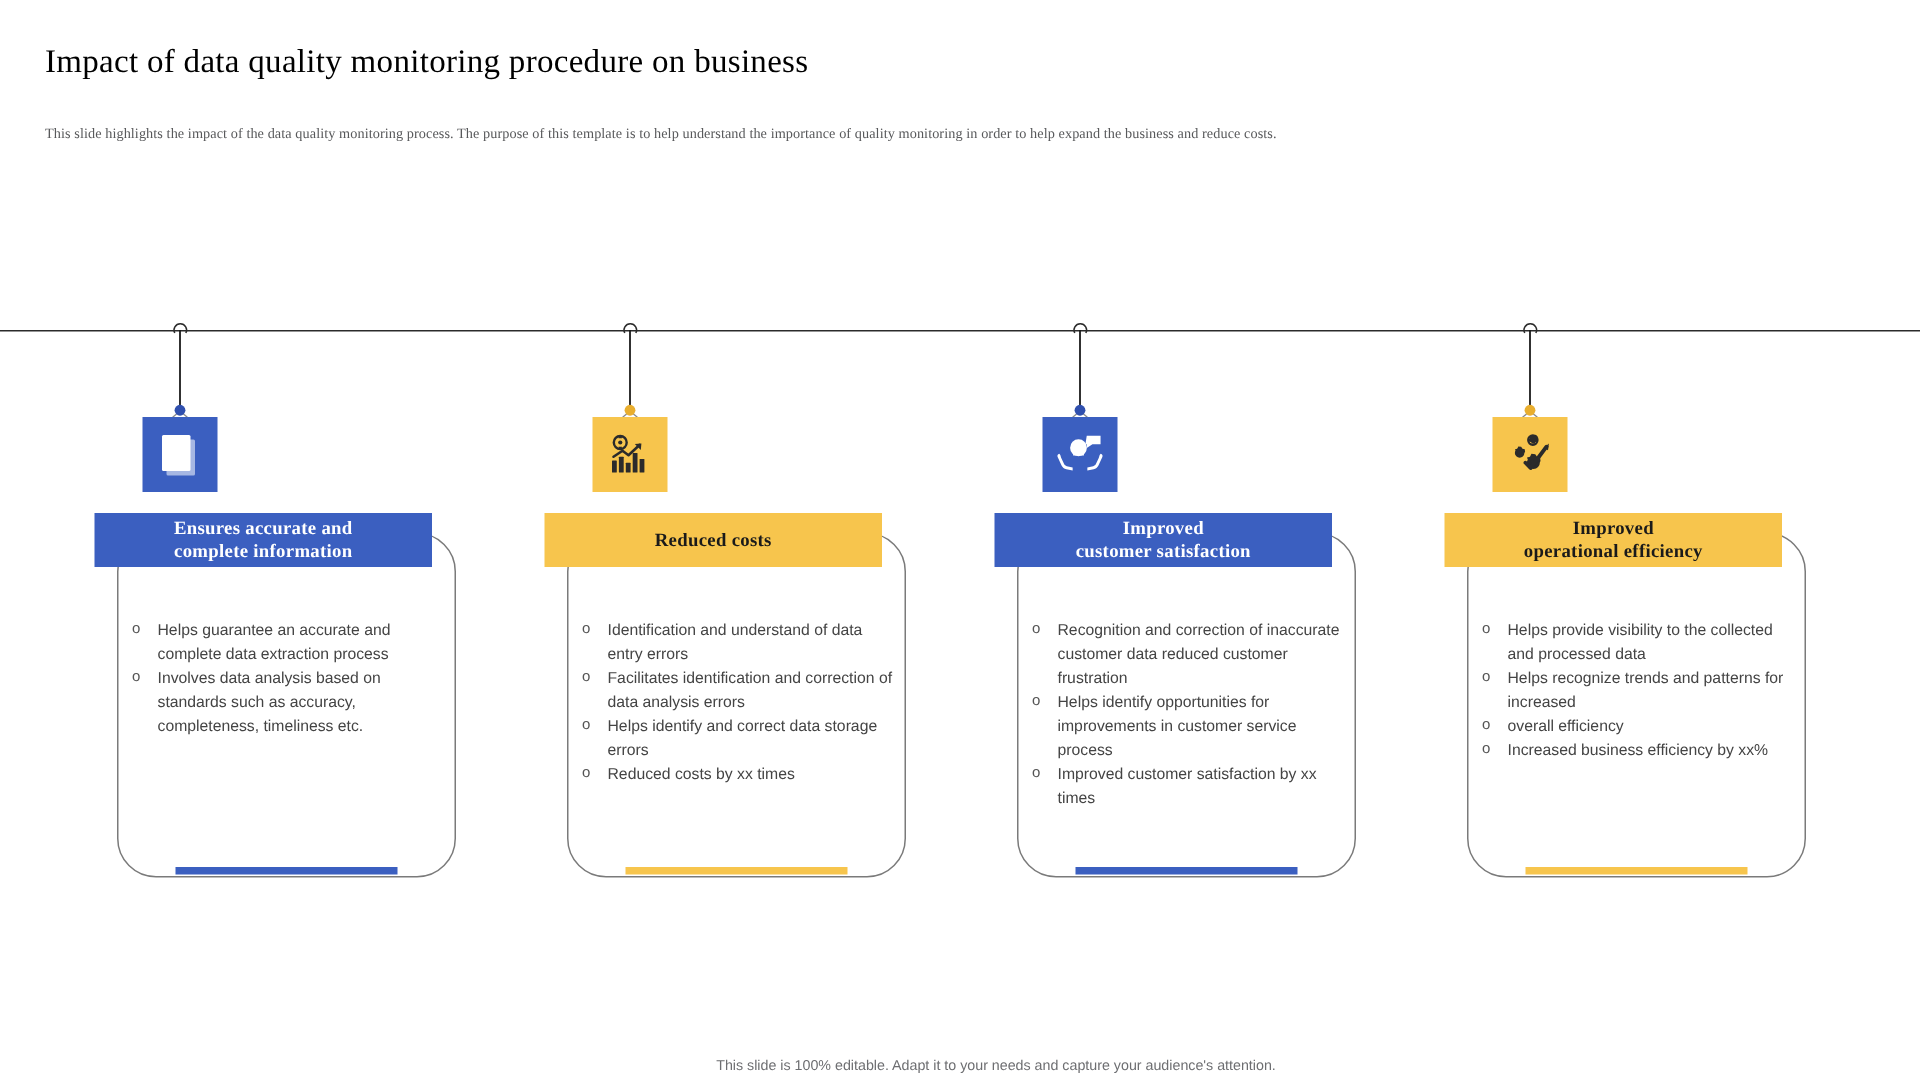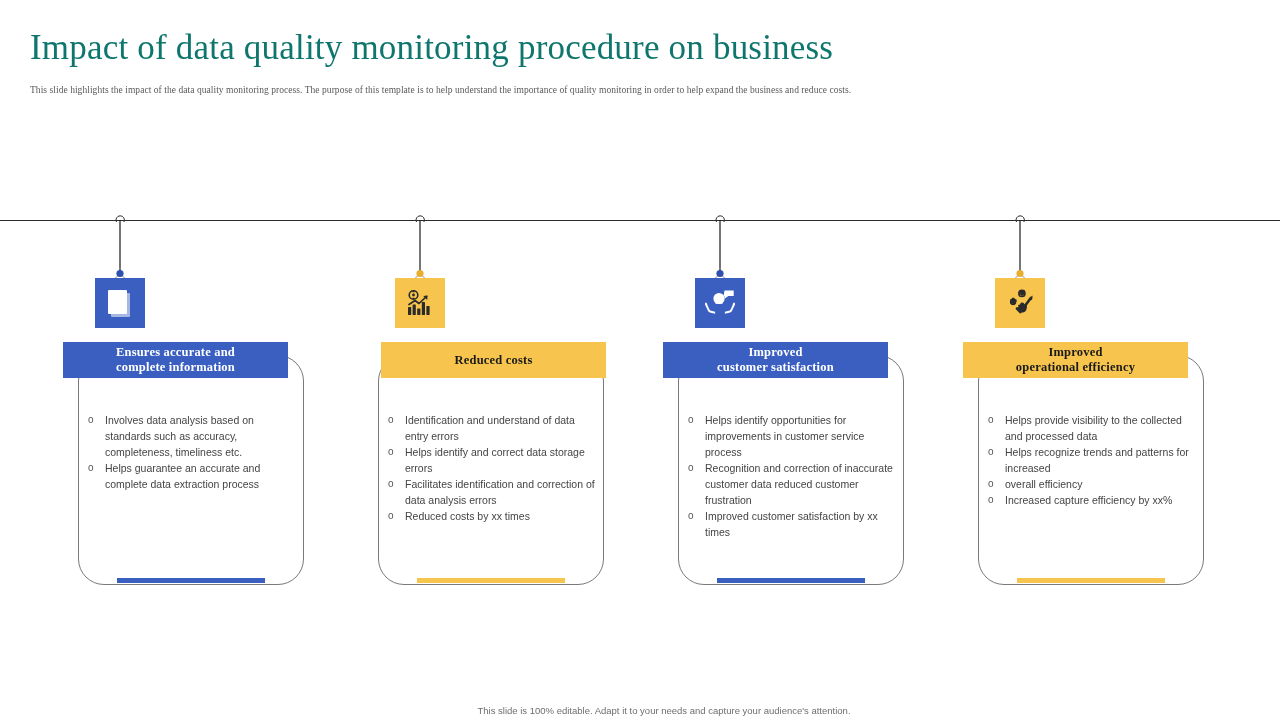--- a/index.html
+++ b/index.html
@@ -14,23 +14,23 @@
     overflow: hidden;
     position: relative;
   }
 
   
   #slide-title {
     position: absolute;
     left: 30px;
     top: 28px;
     font-family: "Liberation Serif", serif;
-    font-size: 35px;
+    font-size: 22px;
     font-weight: 400;
-    color: #0f766e;
+    color: #000000;
     letter-spacing: 0.2px;
     white-space: nowrap;
   }
   #slide-subtitle {
     position: absolute;
     left: 30px;
     top: 84px;
     width: 1100px;
     font-family: Liberation Serif, serif;
     font-size: 9.5px;
@@ -205,22 +205,22 @@
         </span>
       </div>
       <div class="card-body"></div>
       <div class="card-head" style="background: rgb(59, 95, 192); color: rgb(255, 255, 255);">
         <div>
           <div>Ensures accurate and</div>
           <div>complete information</div>
         </div>
       </div>
       <ul class="bullets">
+        <li>Helps guarantee an accurate and complete data extraction process</li>
         <li>Involves  data analysis based on standards such as accuracy, completeness, timeliness etc.</li>
-        <li>Helps guarantee an accurate and complete data extraction process</li>
       </ul>
       <div class="accent" style="background: rgb(59, 95, 192);"></div>
     </div>
     <div class="card" style="left: 355px;">
       <svg class="hanger" width="300" height="75" viewBox="0 0 300 75">
         <path d="M56.5 10 a4.2 4.2 0 1 1 7.4 0" fill="none" stroke="#2b2b2b" stroke-width="1"></path>
      <line x1="60" y1="8" x2="60" y2="61" stroke="#1a1a1a" stroke-width="1.2"></line>
      <line x1="60" y1="62" x2="46" y2="74" stroke="#8a8a8a" stroke-width="0.9"></line>
      <line x1="60" y1="62" x2="74" y2="74" stroke="#8a8a8a" stroke-width="0.9"></line>
      <circle cx="60" cy="61.5" r="3.6" fill="#e9ae2e"></circle>
@@ -238,29 +238,29 @@
           <rect x="4" y="20" width="3.2" height="8" rx="0.4"></rect>
           <rect x="8.6" y="17.5" width="3.2" height="10.5" rx="0.4"></rect>
           <rect x="13.2" y="21.5" width="3.2" height="6.5" rx="0.4"></rect>
           <rect x="17.8" y="15" width="3.2" height="13" rx="0.4"></rect>
           <rect x="22.4" y="19" width="3.2" height="9" rx="0.4"></rect>
         </g>
       </svg>
         </span>
       </div>
       <div class="card-body"></div>
-      <div class="card-head" style="background: rgb(247, 197, 77); color: rgb(26, 26, 26); margin-left: 18px;">
+      <div class="card-head" style="background: rgb(247, 197, 77); color: rgb(26, 26, 26);">
         <div>
           <div>Reduced costs</div>
         </div>
       </div>
       <ul class="bullets">
         <li>Identification  and understand of data entry errors</li>
+        <li>Facilitates identification  and correction  of data analysis errors</li>
         <li>Helps identify and correct data storage errors</li>
-        <li>Facilitates identification  and correction  of data analysis errors</li>
         <li>Reduced  costs by xx times</li>
       </ul>
       <div class="accent" style="background: rgb(247, 197, 77);"></div>
     </div>
     <div class="card" style="left: 655px;">
       <svg class="hanger" width="300" height="75" viewBox="0 0 300 75">
         <path d="M56.5 10 a4.2 4.2 0 1 1 7.4 0" fill="none" stroke="#2b2b2b" stroke-width="1"></path>
      <line x1="60" y1="8" x2="60" y2="61" stroke="#1a1a1a" stroke-width="1.2"></line>
      <line x1="60" y1="62" x2="46" y2="74" stroke="#8a8a8a" stroke-width="0.9"></line>
      <line x1="60" y1="62" x2="74" y2="74" stroke="#8a8a8a" stroke-width="0.9"></line>
@@ -283,22 +283,22 @@
         </span>
       </div>
       <div class="card-body"></div>
       <div class="card-head" style="background: rgb(59, 95, 192); color: rgb(255, 255, 255);">
         <div>
           <div>Improved</div>
           <div>customer satisfaction</div>
         </div>
       </div>
       <ul class="bullets">
+        <li>Recognition  and correction of inaccurate customer data reduced customer frustration</li>
         <li>Helps identify opportunities for improvements  in customer service  process</li>
-        <li>Recognition  and correction of inaccurate customer data reduced customer frustration</li>
         <li>Improved  customer satisfaction by xx times</li>
       </ul>
       <div class="accent" style="background: rgb(59, 95, 192);"></div>
     </div>
     <div class="card" style="left: 955px;">
       <svg class="hanger" width="300" height="75" viewBox="0 0 300 75">
         <path d="M56.5 10 a4.2 4.2 0 1 1 7.4 0" fill="none" stroke="#2b2b2b" stroke-width="1"></path>
      <line x1="60" y1="8" x2="60" y2="61" stroke="#1a1a1a" stroke-width="1.2"></line>
      <line x1="60" y1="62" x2="46" y2="74" stroke="#8a8a8a" stroke-width="0.9"></line>
      <line x1="60" y1="62" x2="74" y2="74" stroke="#8a8a8a" stroke-width="0.9"></line>
@@ -324,19 +324,19 @@
       <div class="card-head" style="background: rgb(247, 197, 77); color: rgb(26, 26, 26);">
         <div>
           <div>Improved</div>
           <div>operational efficiency</div>
         </div>
       </div>
       <ul class="bullets">
         <li>Helps provide  visibility to the collected and processed data</li>
         <li>Helps recognize trends and patterns for increased</li>
         <li>overall  efficiency</li>
-        <li>Increased  capture efficiency by xx%</li>
+        <li>Increased  business efficiency by xx%</li>
       </ul>
       <div class="accent" style="background: rgb(247, 197, 77);"></div>
     </div>
   </div>
 
 <div id="footer-note">This slide is 100% editable.  Adapt it to your needs and capture your audience's attention.</div>
 
 </body></html>

